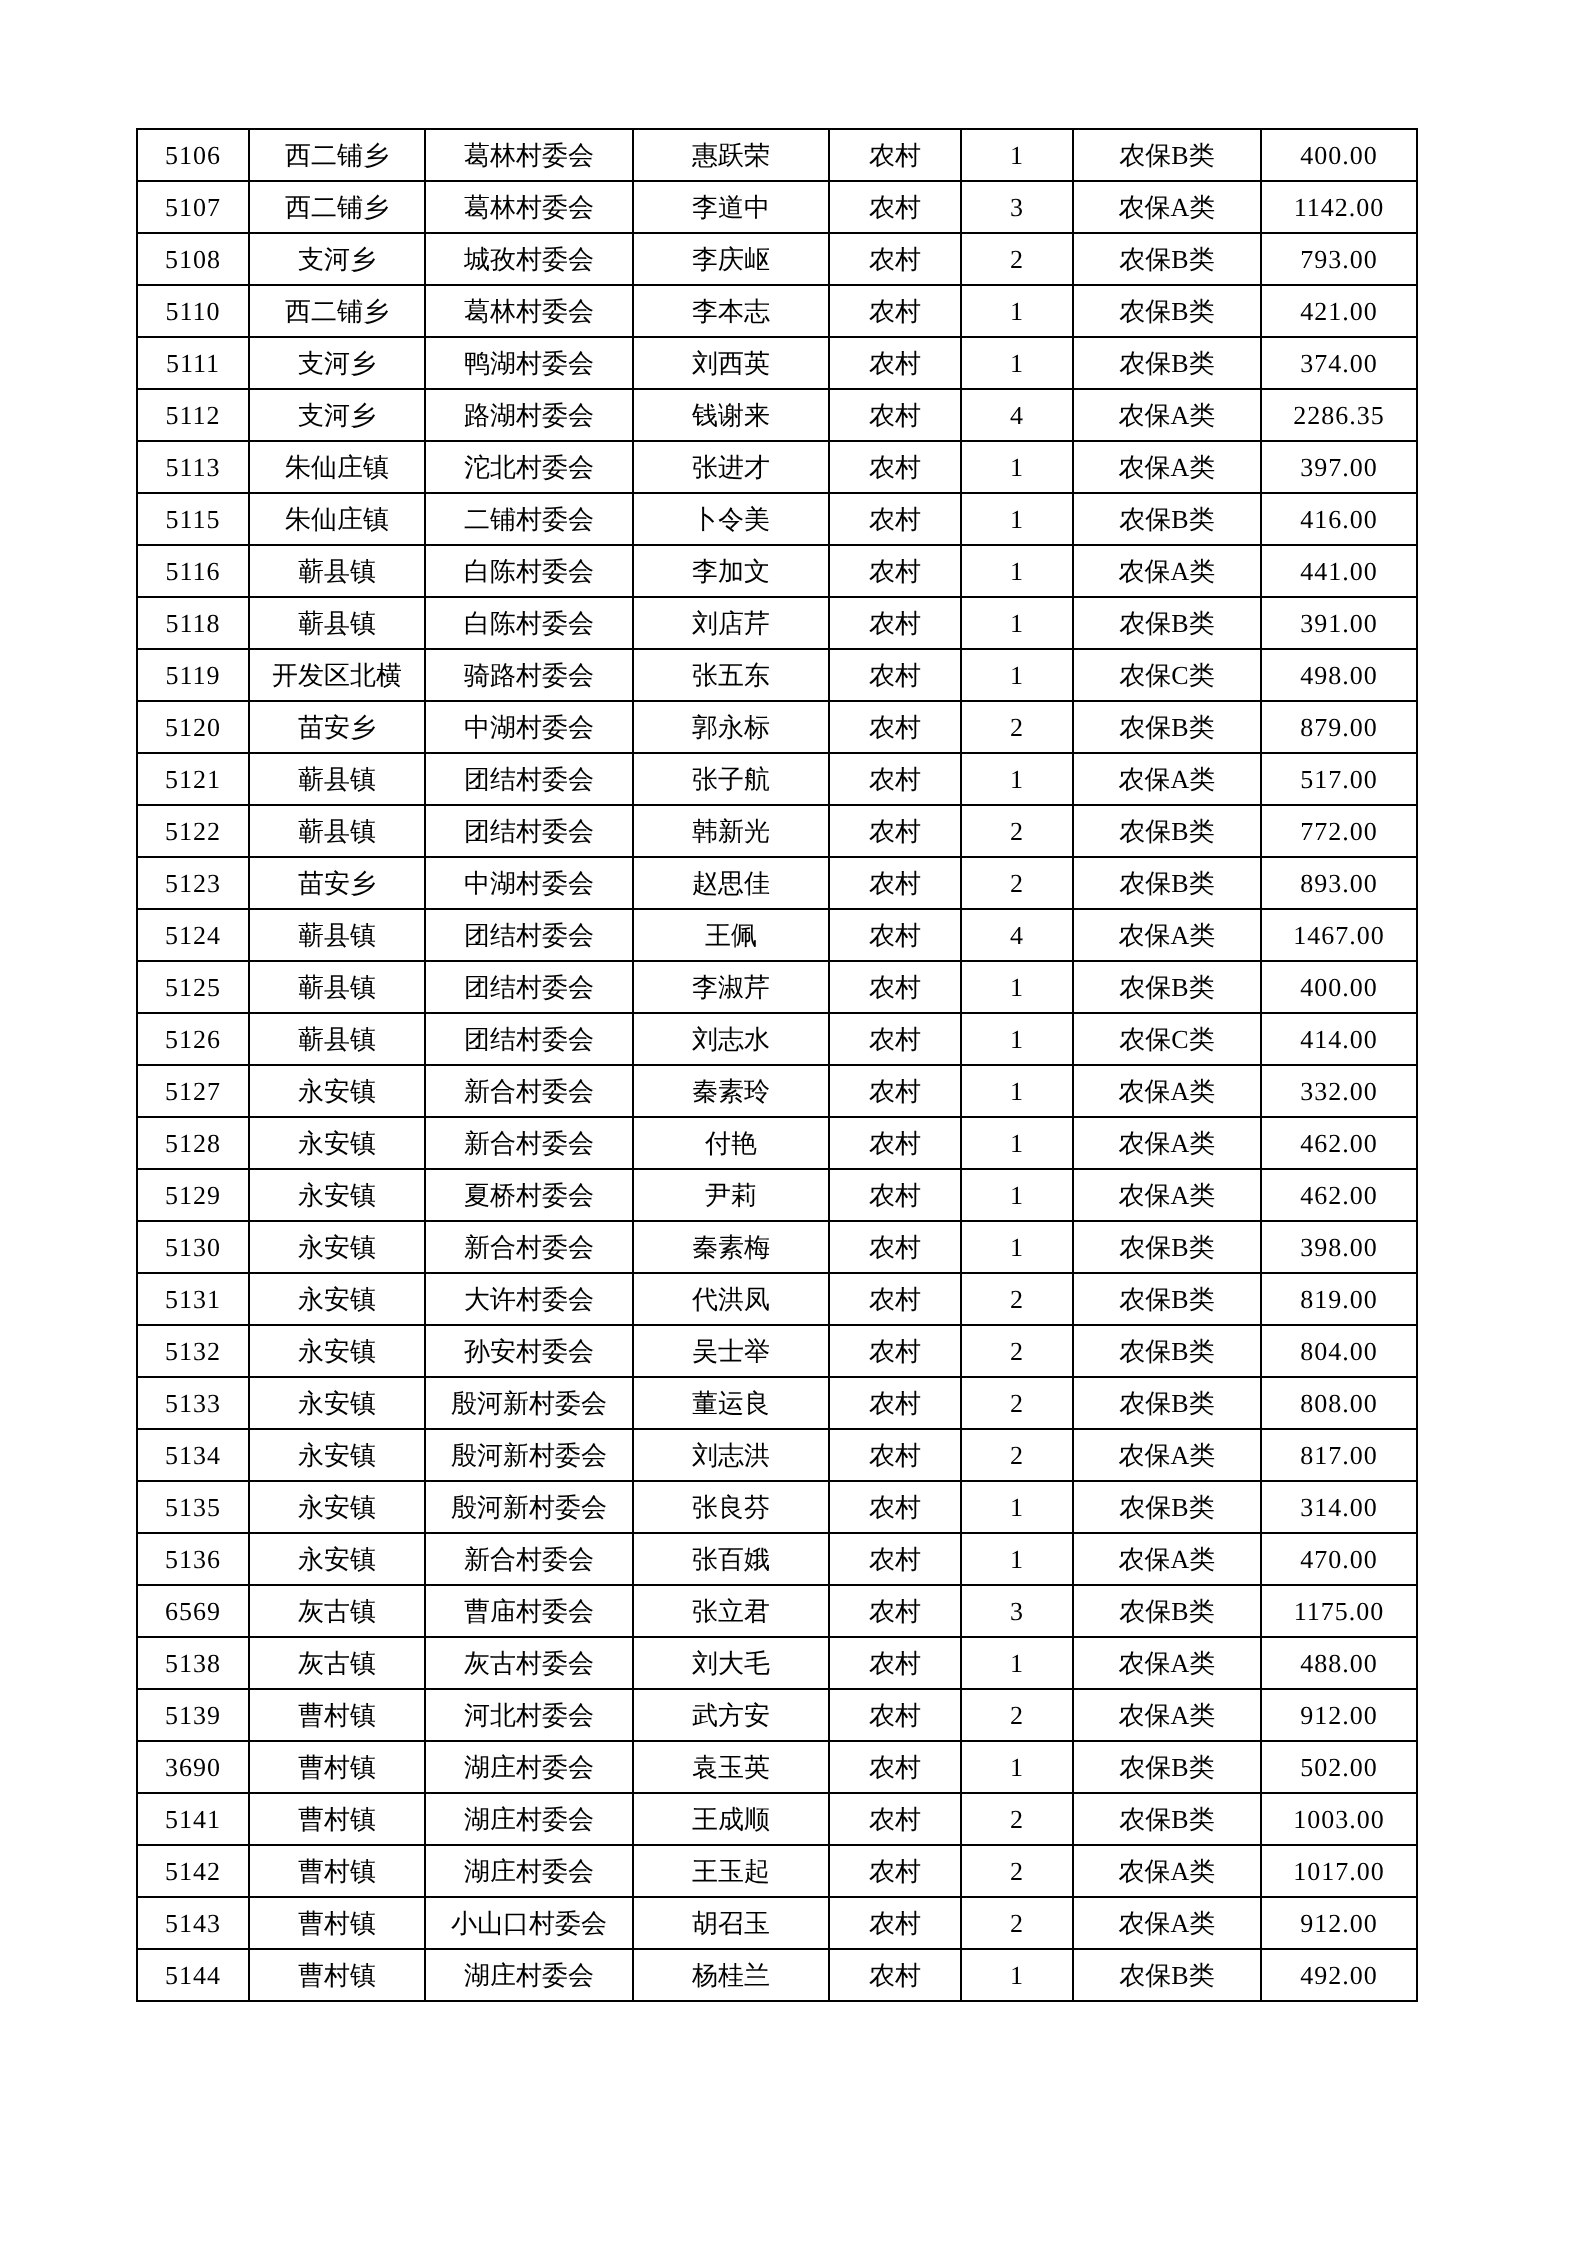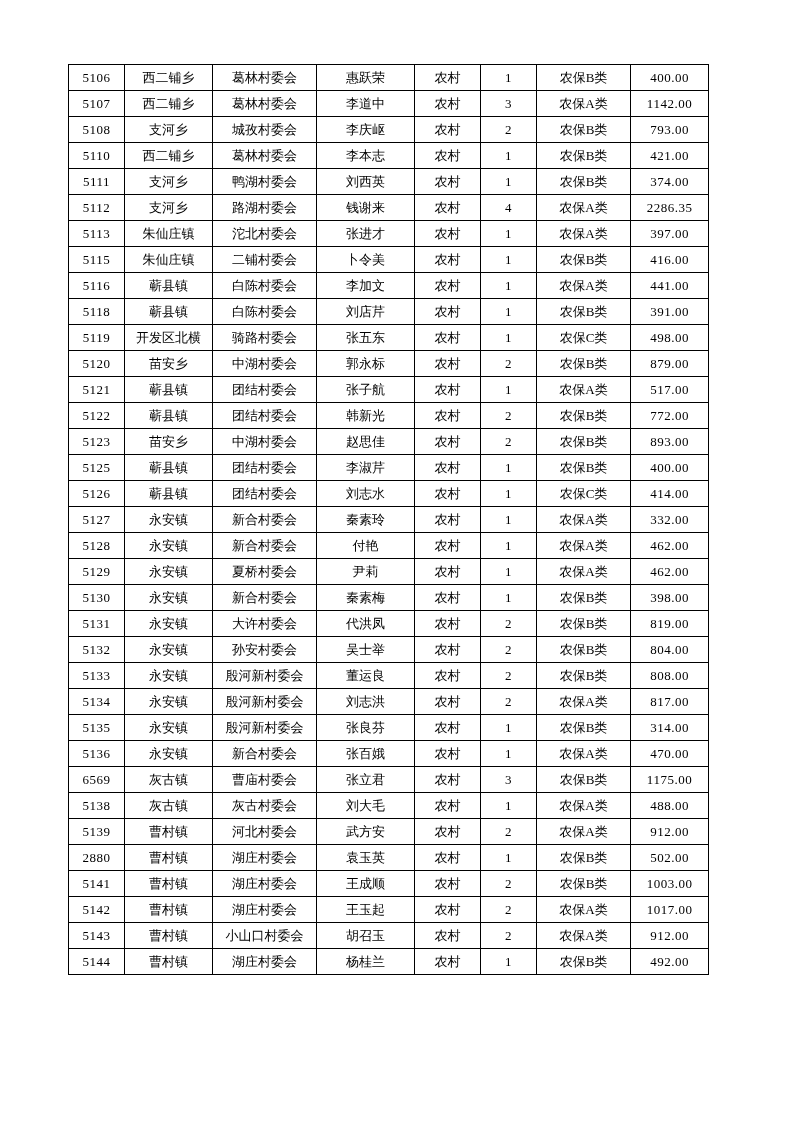--- a/index.html
+++ b/index.html
@@ -220,20 +220,30 @@
             <td class="num">5123</td>
             <td>苗安乡</td>
             <td>中湖村委会</td>
             <td>赵思佳</td>
             <td>农村</td>
             <td class="num">2</td>
             <td>农保B类</td>
             <td class="amount">893.00</td>
           </tr>
           <tr>
+            <td class="num">5124</td>
+            <td>蕲县镇</td>
+            <td>团结村委会</td>
+            <td>王佩</td>
+            <td>农村</td>
+            <td class="num">4</td>
+            <td>农保A类</td>
+            <td class="amount">1467.00</td>
+          </tr>
+          <tr>
             <td class="num">5125</td>
             <td>蕲县镇</td>
             <td>团结村委会</td>
             <td>李淑芹</td>
             <td>农村</td>
             <td class="num">1</td>
             <td>农保B类</td>
             <td class="amount">400.00</td>
           </tr>
           <tr>
@@ -370,21 +380,21 @@
             <td class="num">5139</td>
             <td>曹村镇</td>
             <td>河北村委会</td>
             <td>武方安</td>
             <td>农村</td>
             <td class="num">2</td>
             <td>农保A类</td>
             <td class="amount">912.00</td>
           </tr>
           <tr>
-            <td class="num">2880</td>
+            <td class="num">3690</td>
             <td>曹村镇</td>
             <td>湖庄村委会</td>
             <td>袁玉英</td>
             <td>农村</td>
             <td class="num">1</td>
             <td>农保B类</td>
             <td class="amount">502.00</td>
           </tr>
           <tr>
             <td class="num">5141</td>

